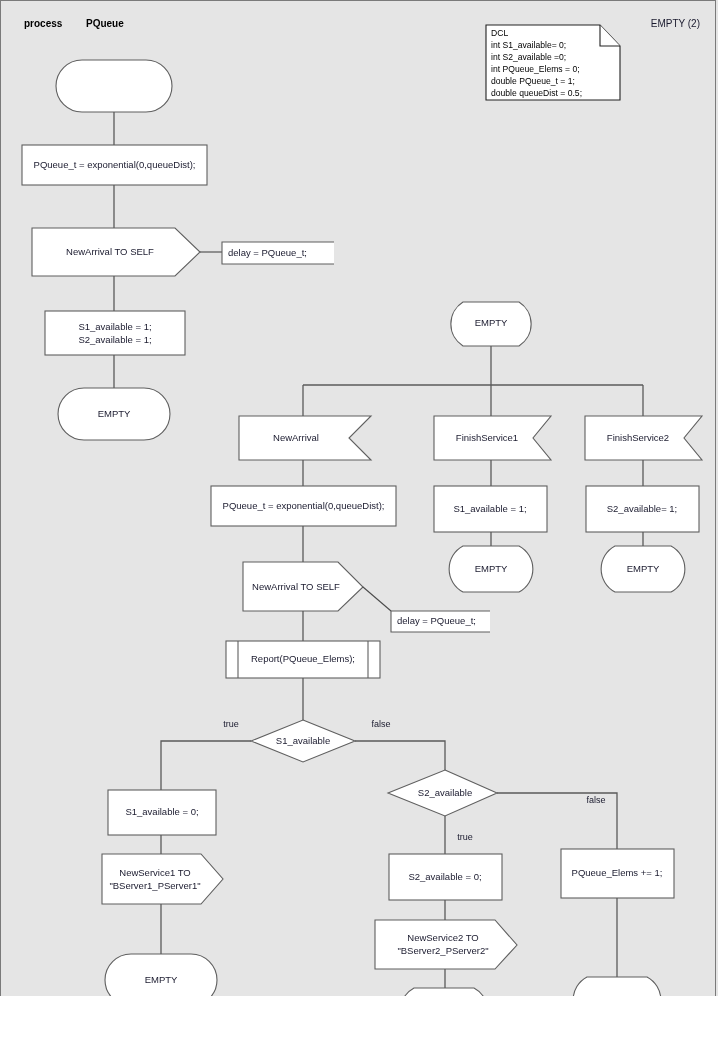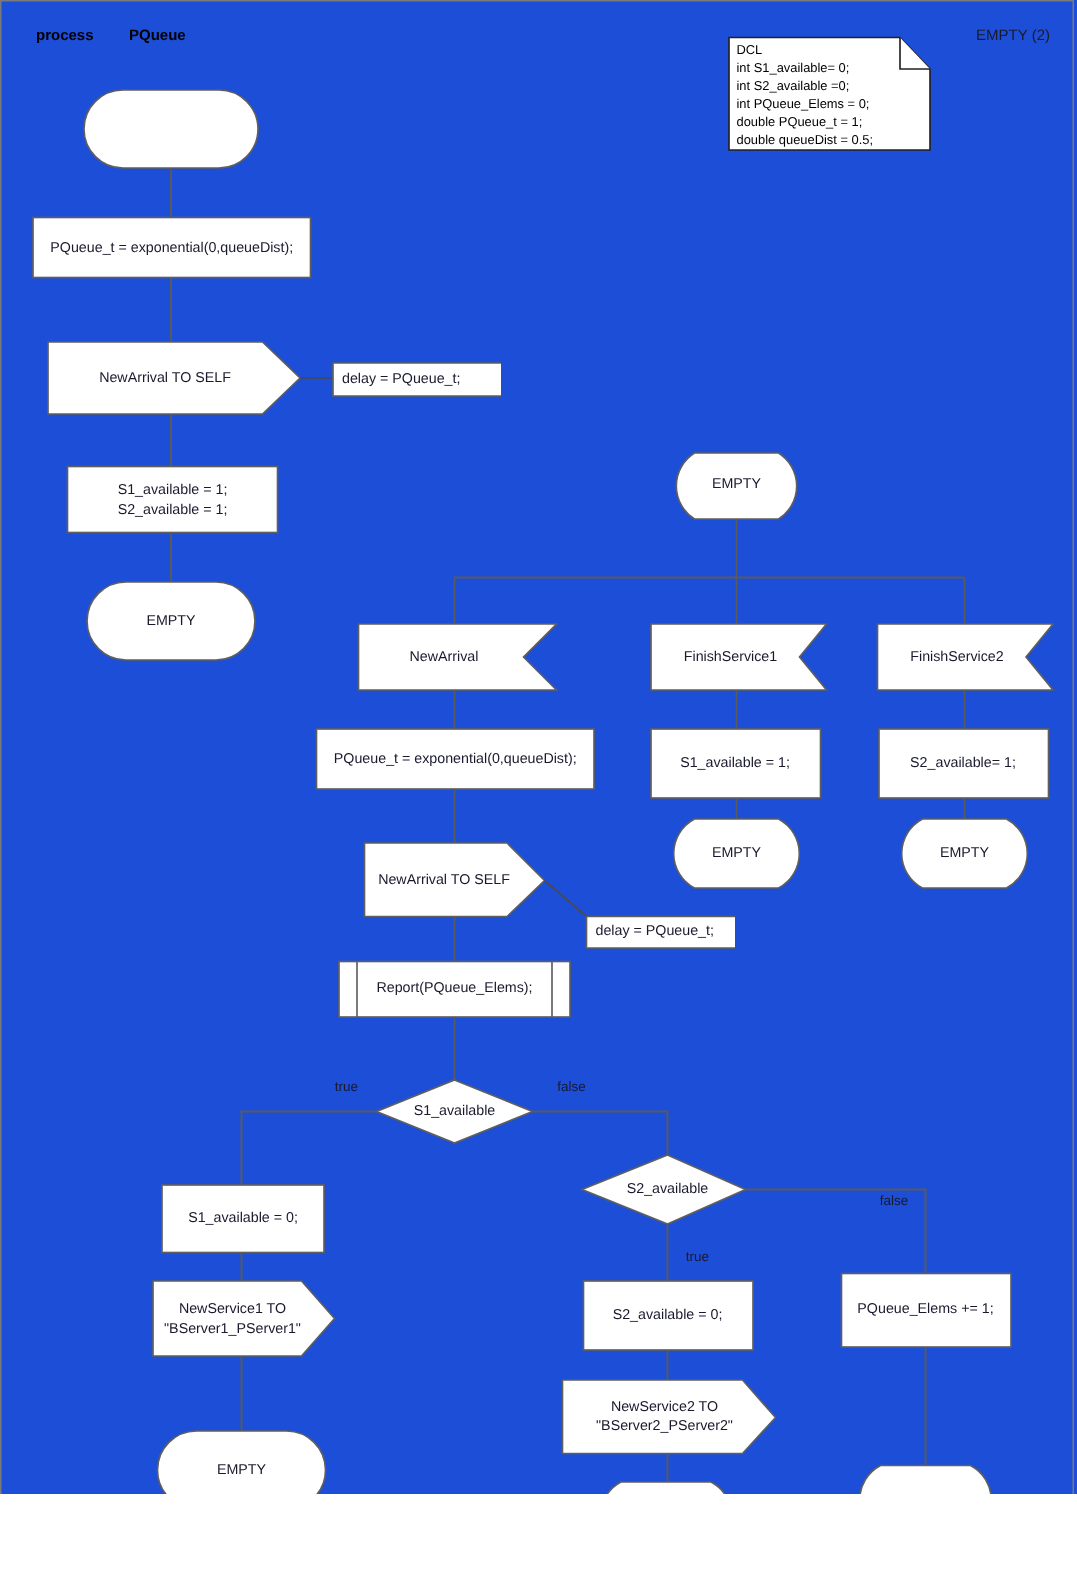--- a/index.html
+++ b/index.html
@@ -8,21 +8,21 @@
     padding: 0;
     background: #ffffff;
   }
   body {
     font-family: "Liberation Sans", sans-serif;
   }
   #page {
     position: relative;
     width: 718px;
     height: 996px;
-    background: #1d4ed8;
+    background: #e5e5e5;
     overflow: hidden;
   }
   #page-frame {
     position: absolute;
     left: 0;
     top: 0;
     width: 716px;
     height: 1045px;
     border: 1px solid #7a7a7a;
     box-sizing: border-box;

